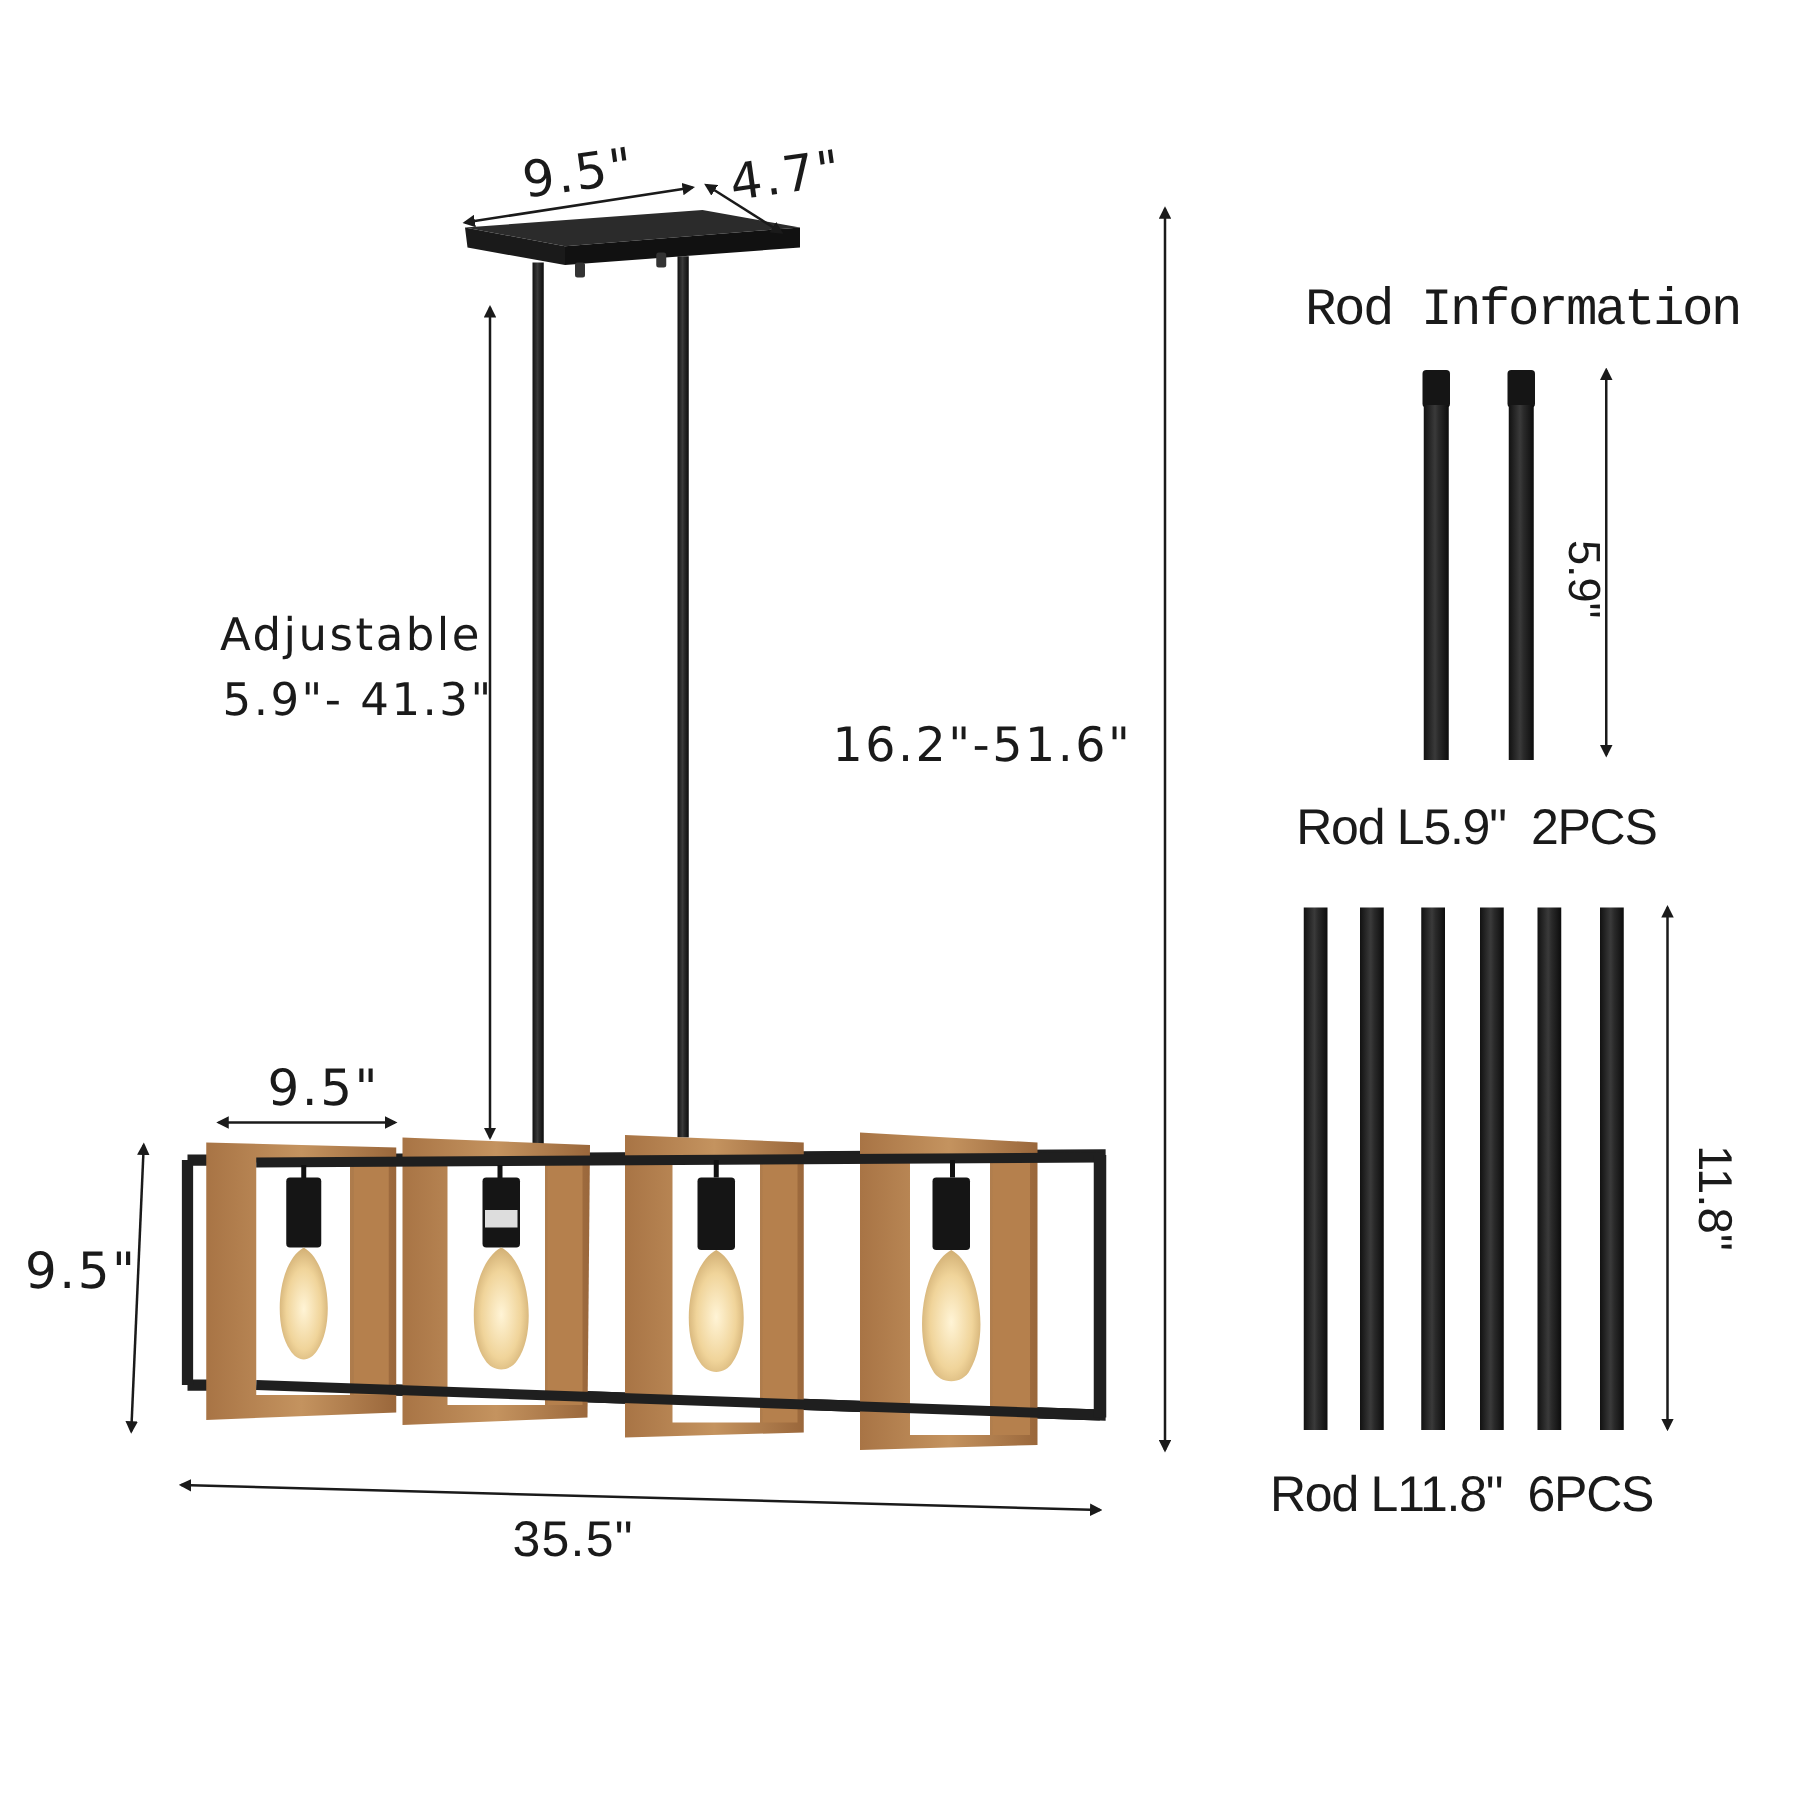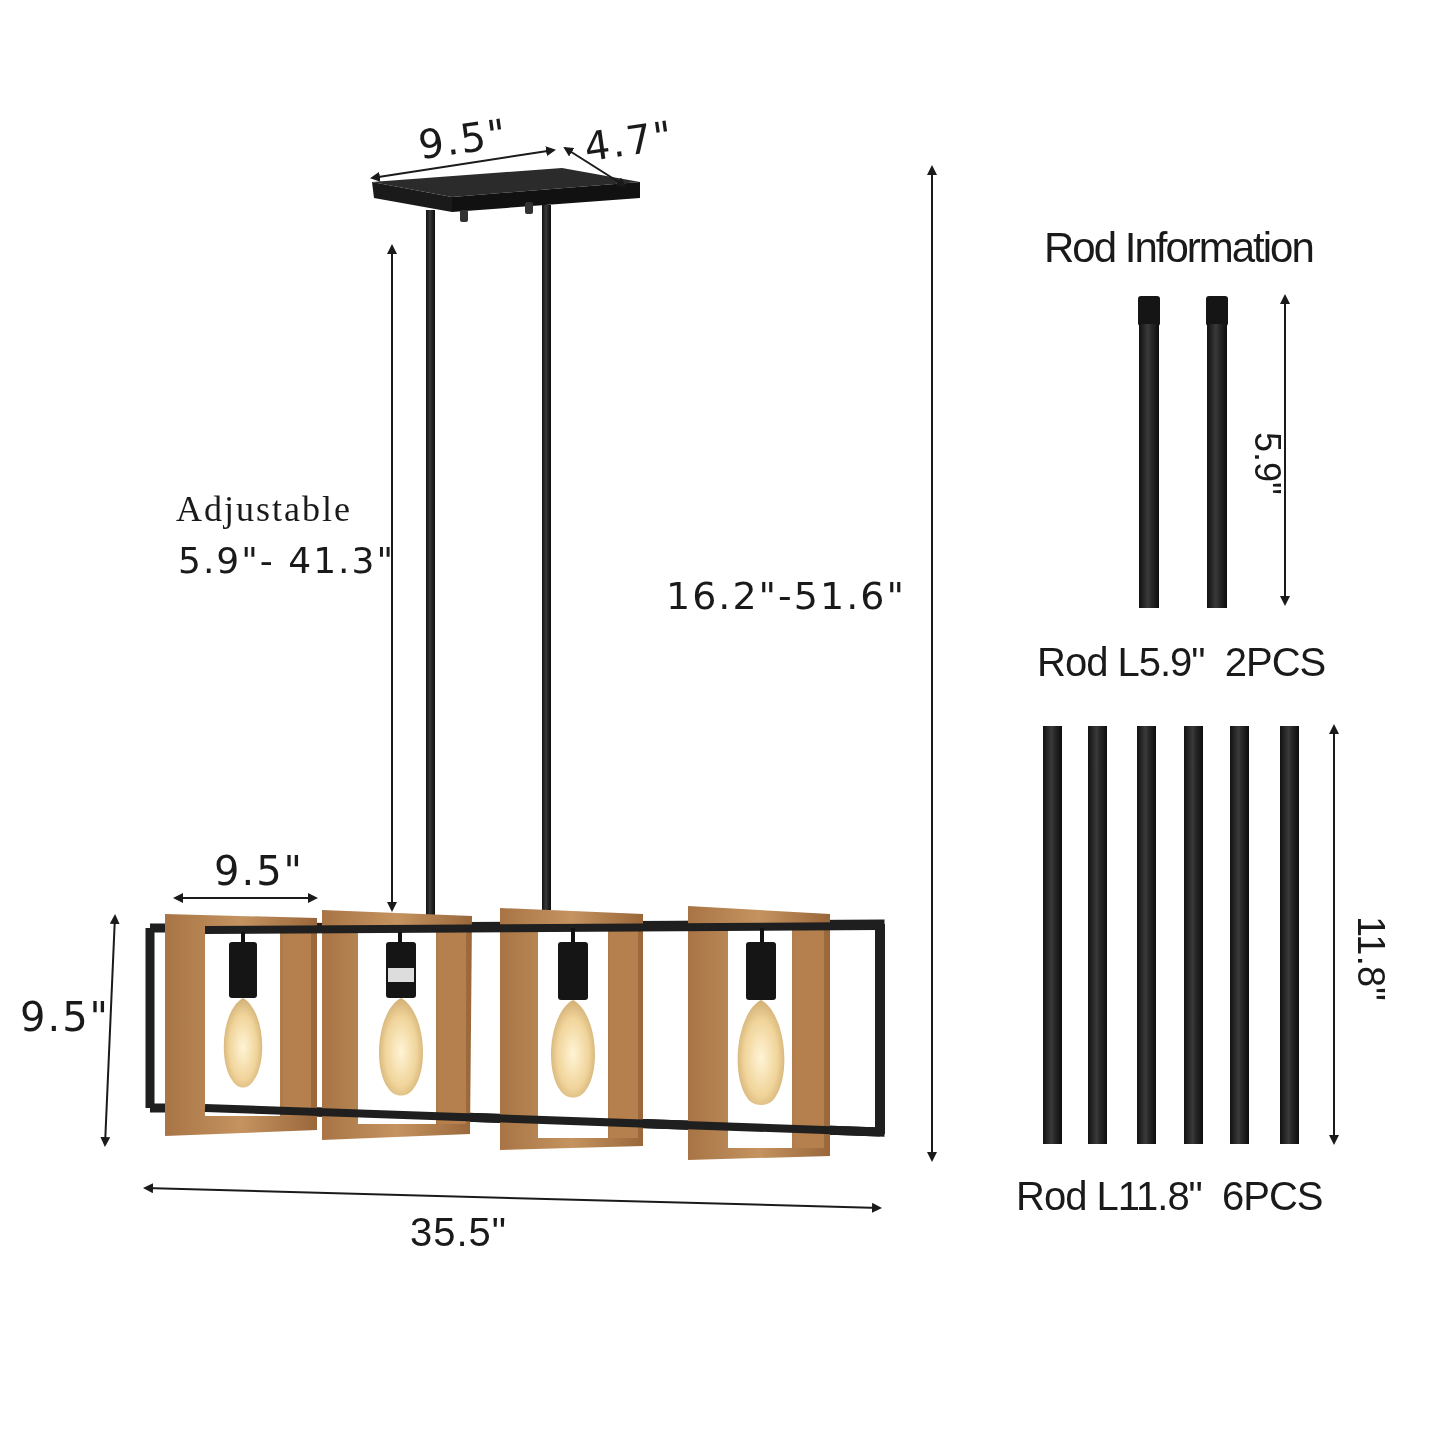--- a/index.html
+++ b/index.html
@@ -1,20 +1,20 @@
 <!DOCTYPE html>
 <html><head>
 <meta charset="utf-8">
 <style>
   html, body { margin:0; padding:0; background:#ffffff; }
   body { width:1445px; height:1445px; position:relative; overflow:hidden; font-family:"DejaVu Sans", sans-serif; color:#1a1a1a; }
   .lbl { position:absolute; white-space:nowrap; color:#1a1a1a; }
   .dim-l { font-size:40px; letter-spacing:2px; font-family:"DejaVu Sans", sans-serif; }
   svg { position:absolute; left:0; top:0; }
-  .rod-title { font-family:Liberation Sans, sans-serif; font-size:42px; letter-spacing:-2px; }
+  .rod-title { font-family:Liberation Mono, monospace; font-size:42px; letter-spacing:-2px; }
   .rod-cap { font-family:"Liberation Sans", sans-serif; font-size:40px; letter-spacing:-1px; }
 </style>
 </head>
 <body>
 
 <svg width="1445" height="1445" viewBox="0 0 1445 1445">
   <defs>
     <marker id="arr" markerWidth="10" markerHeight="10" refX="8" refY="5" orient="auto-start-reverse" markerUnits="userSpaceOnUse">
       <path d="M0,0 L10,5 L0,10 z" fill="#1a1a1a"></path>
     </marker>
@@ -129,21 +129,21 @@
     <rect x="1184" y="726" width="19" height="418" fill="url(#rodg)"></rect>
     <rect x="1230" y="726" width="19" height="418" fill="url(#rodg)"></rect>
     <rect x="1280" y="726" width="19" height="418" fill="url(#rodg)"></rect>
     <line x1="1334" y1="726" x2="1334" y2="1143" stroke="#1a1a1a" stroke-width="2" marker-start="url(#arr)" marker-end="url(#arr)"></line>
   </g>
 </svg>
 
 <div class="lbl dim-l" style="left:418px; top:116px; transform:rotate(-8deg);">9.5"</div>
 <div class="lbl dim-l" style="left:584px; top:118px; transform:rotate(-8deg);">4.7"</div>
 
-<div class="lbl" style="left:176px; top:488px; font-size:36px; letter-spacing:2px;font-family:Liberation Serif, serif;">Adjustable</div>
+<div class="lbl" style="left:176px; top:488px; font-size:36px; letter-spacing:2px;">Adjustable</div>
 <div class="lbl" style="left:178px; top:540px; font-size:36px; letter-spacing:2px;">5.9"- 41.3"</div>
 
 <div class="lbl" style="left:666px; top:574px; font-size:38px; letter-spacing:2px;">16.2"-51.6"</div>
 
 <div class="lbl dim-l" style="left:214px; top:848px;">9.5"</div>
 <div class="lbl dim-l" style="left:20px; top:994px;">9.5"</div>
 
 <div class="lbl" style="left:410px; top:1210px; font-size:40px; font-family:'Liberation Sans', sans-serif; letter-spacing:1px;">35.5"</div>
 
 <div class="lbl rod-title" style="left:1044px; top:224px;">Rod Information</div>

